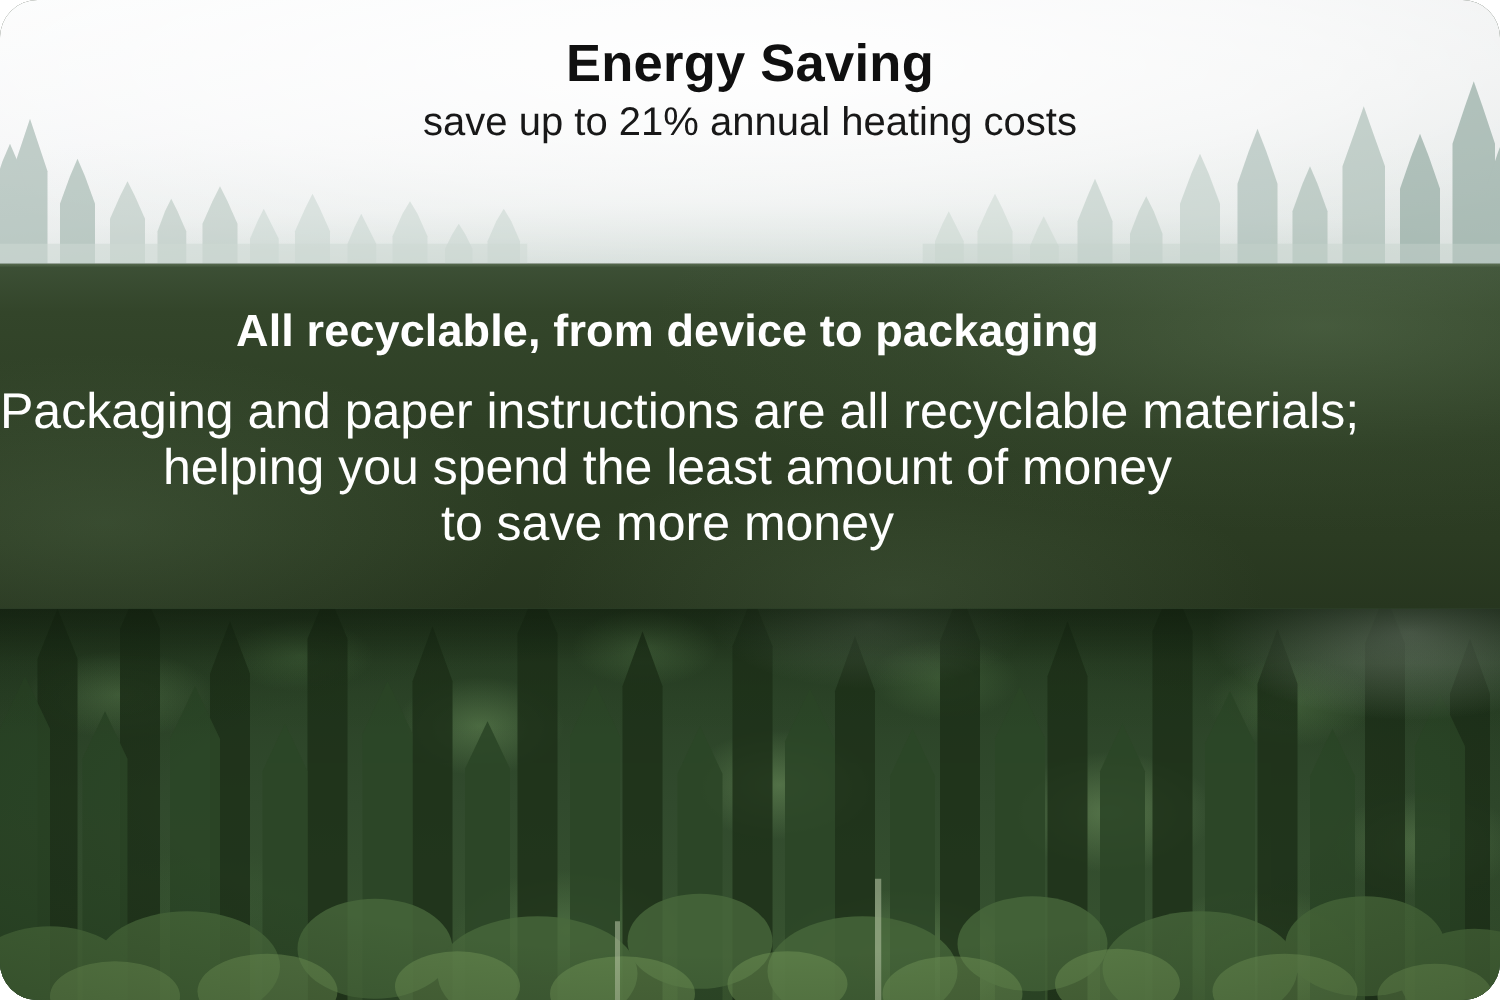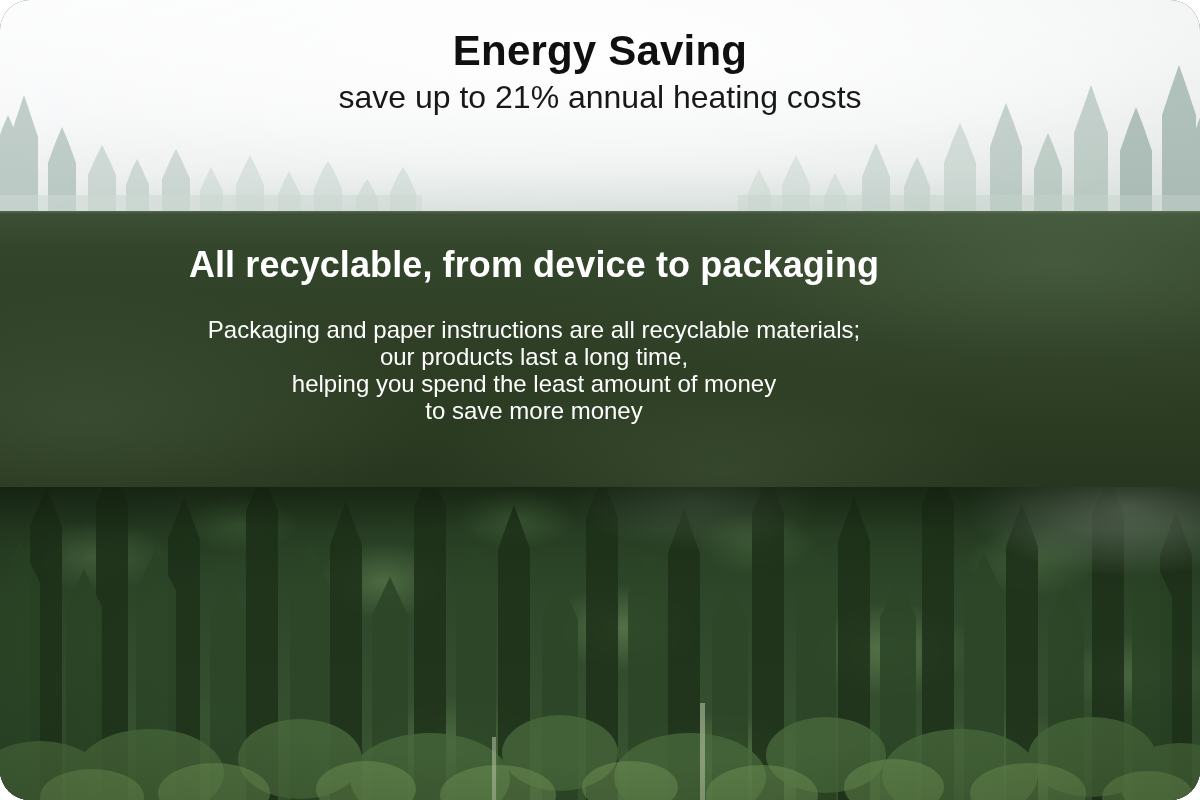--- a/index.html
+++ b/index.html
@@ -111,23 +111,23 @@
   .mid-heading {
     margin: 0;
     padding-top: 33px;
     font-size: 36px;
     font-weight: bold;
     color: #ffffff;
     line-height: 1.15;
     letter-spacing: 0.1px;
   }
   .mid-body {
-    margin: 10px;
+    margin: 0;
     padding-top: 22px;
-    font-size: 24px;
+    font-size: 40px;
     font-weight: normal;
     color: #ffffff;
     line-height: 1.12;
   }
   .mid-body .bline { display: block; white-space: nowrap; }
 
   
   .bottom-section {
     position: absolute;
     left: 0; top: 487px;
@@ -243,21 +243,20 @@
   </div>
 
   <div class="mid-band">
     <div class="band-tex"></div>
     <div class="band-top-hi"></div>
 
     <div class="mid-text">
       <h2 class="mid-heading">All recyclable, from device to packaging</h2>
       <div class="mid-body">
         <span class="bline">Packaging and paper instructions are all recyclable materials;</span>
-        <span class="bline">our products last a long time,</span>
         <span class="bline">helping you spend the least amount of money</span>
         <span class="bline">to save more money</span>
       </div>
     </div>
   </div>
 
   <div class="bottom-section">
     <div class="canopy-base"></div>
     <div class="canopy-blobs"></div>
 

